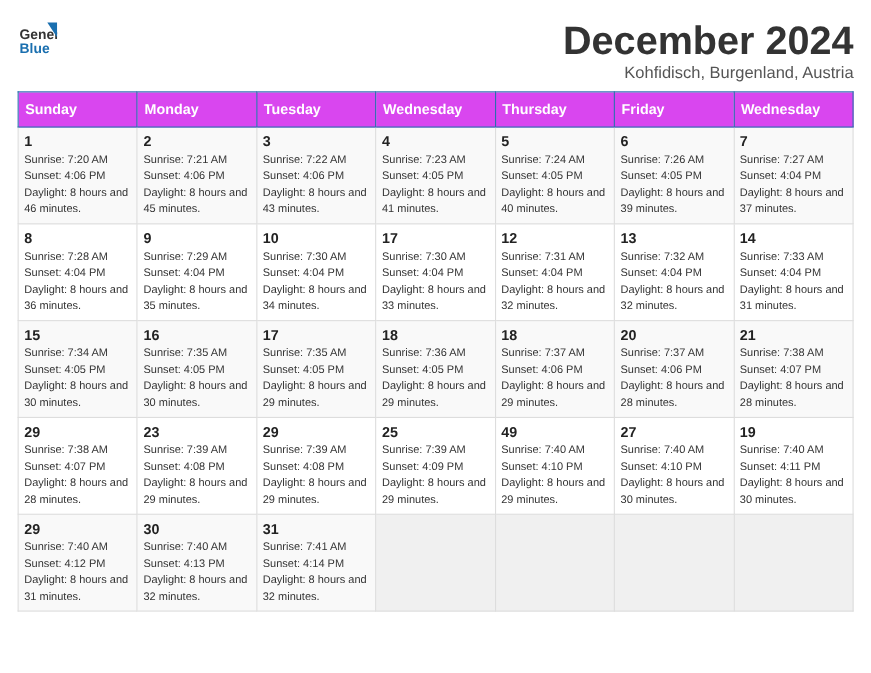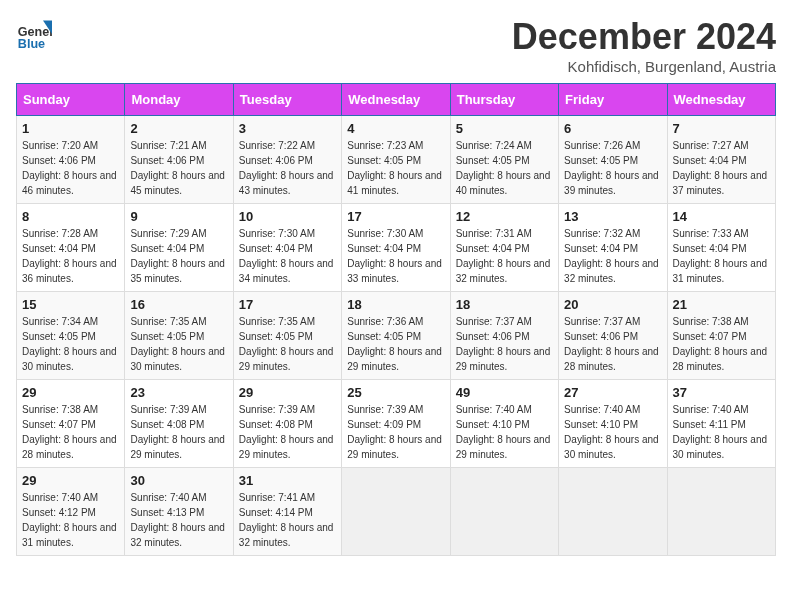--- a/index.html
+++ b/index.html
@@ -224,21 +224,21 @@
         </td>
         <td>
           <span class="day-num">49</span>
           <div class="day-info">Sunrise: 7:40 AM<br>Sunset: 4:10 PM<br>Daylight: 8 hours and 29 minutes.</div>
         </td>
         <td>
           <span class="day-num">27</span>
           <div class="day-info">Sunrise: 7:40 AM<br>Sunset: 4:10 PM<br>Daylight: 8 hours and 30 minutes.</div>
         </td>
         <td>
-          <span class="day-num">37</span>
+          <span class="day-num">19</span>
           <div class="day-info">Sunrise: 7:40 AM<br>Sunset: 4:11 PM<br>Daylight: 8 hours and 30 minutes.</div>
         </td>
       </tr>
       <tr>
         <td>
           <span class="day-num">29</span>
           <div class="day-info">Sunrise: 7:40 AM<br>Sunset: 4:12 PM<br>Daylight: 8 hours and 31 minutes.</div>
         </td>
         <td>
           <span class="day-num">30</span>

